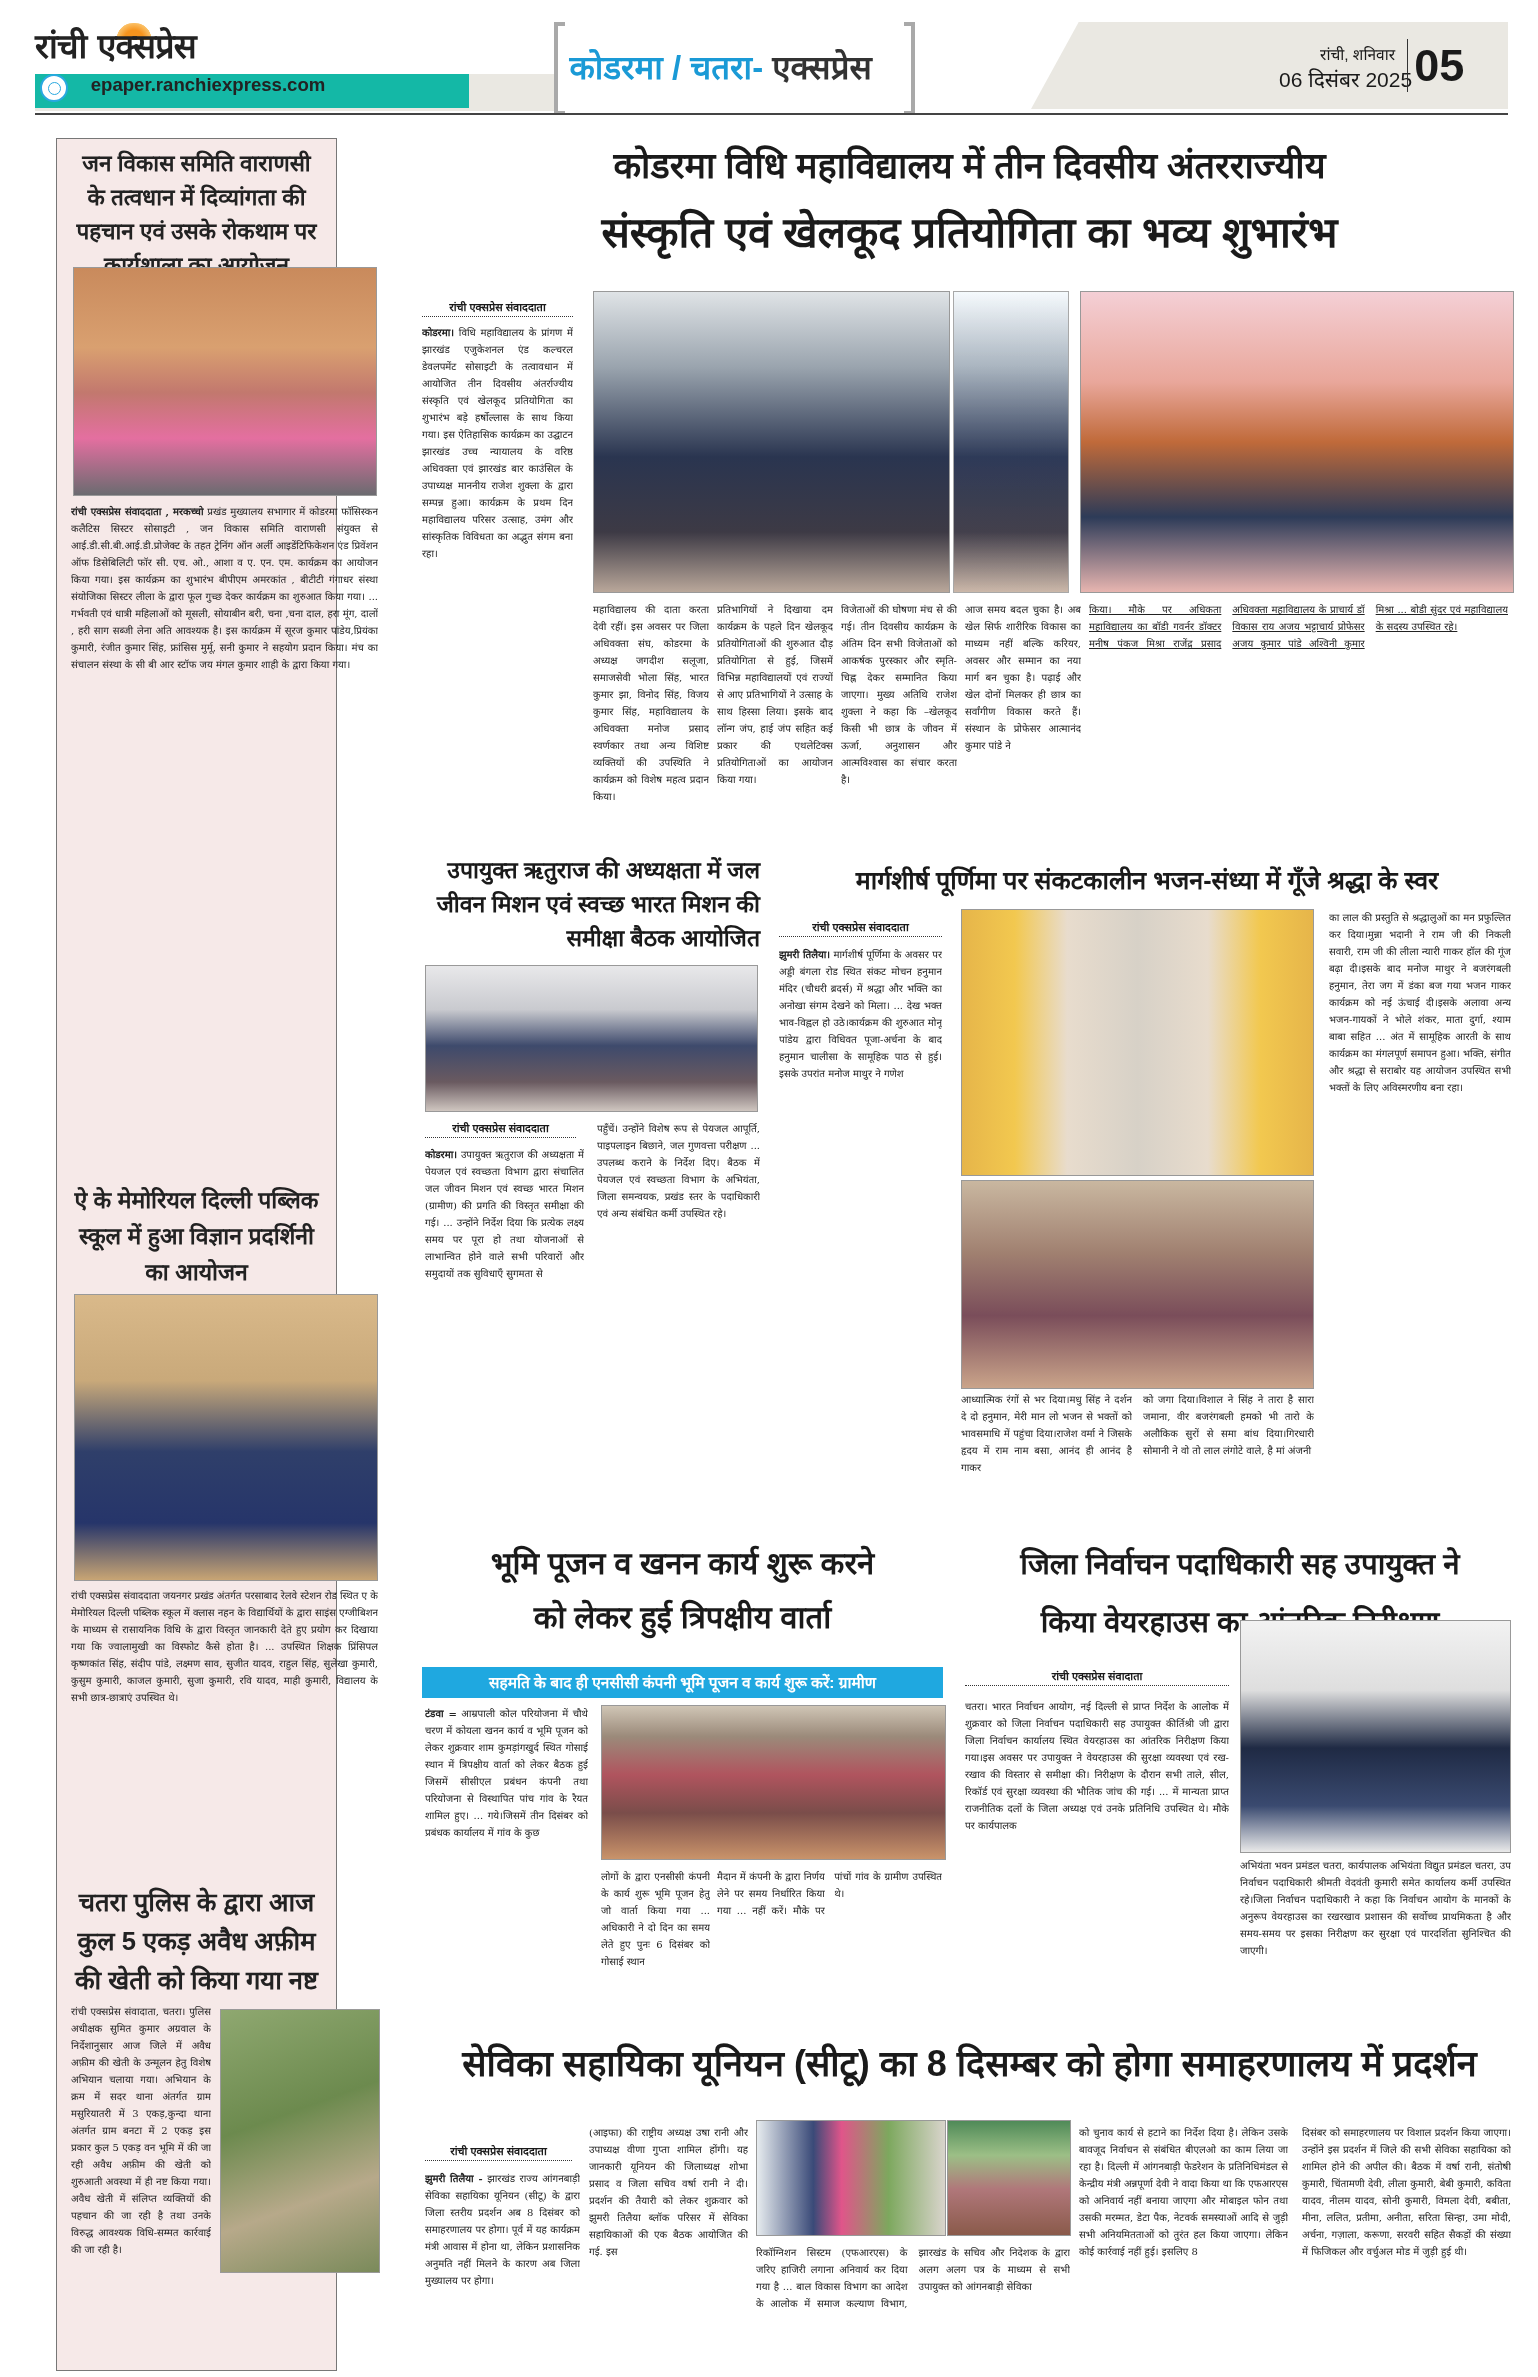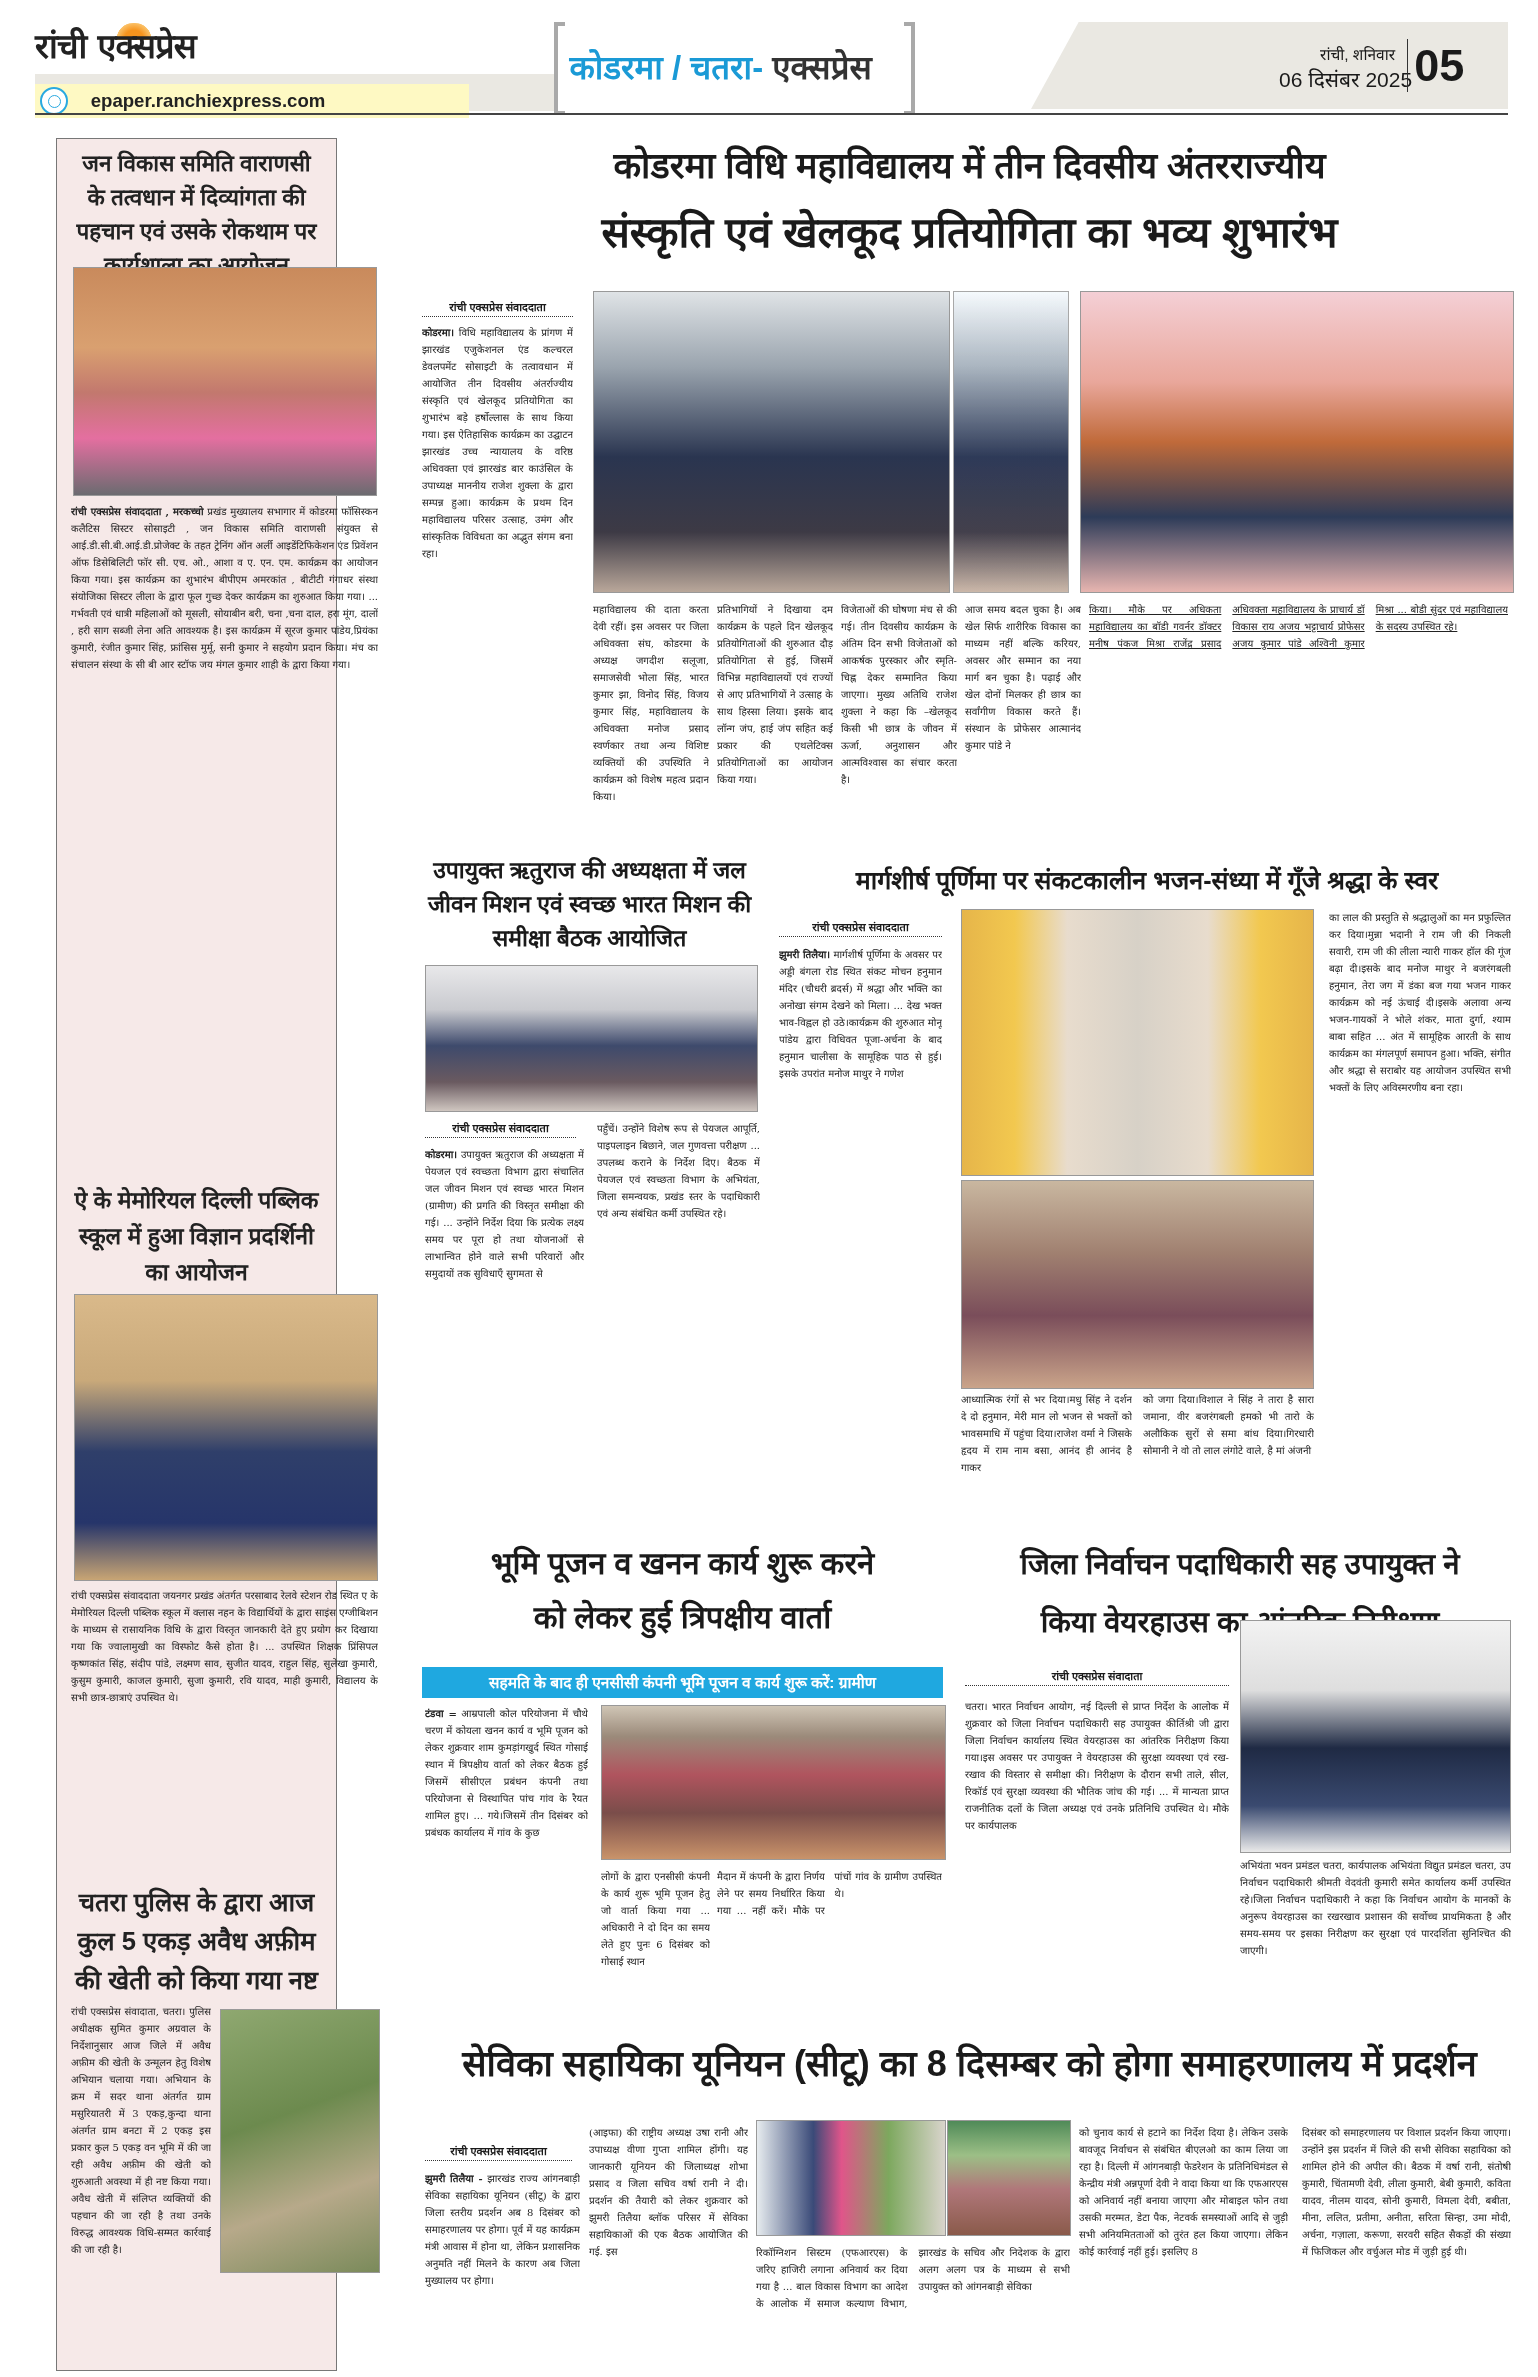--- a/index.html
+++ b/index.html
@@ -1,21 +1,21 @@
 <!DOCTYPE html>
 <html style="font-size:12.4px"><head>
 <meta charset="utf-8">
 <style>
   * { box-sizing: border-box; margin: 0; padding: 0; }
   body { width: 1539px; height: 2377px; background: #fff; font-family: "DejaVu Sans", sans-serif; color: #1a1a1a; position: relative; overflow: hidden; }
   .abs { position: absolute; }
   
   .logo { left: 35px; top: 22px; font-family: "DejaVu Serif", serif; font-weight: 900; font-size: 34px; letter-spacing: -0.8px; color: #222; }
   .logo-sun { left: 116px; top: 23px; width: 36px; height: 17px; border-radius: 36px 36px 0 0; background: radial-gradient(circle at 50% 100%, #f7941d 40%, #fbc36b 70%, transparent 72%); }
-  .url-bar { left: 35px; top: 84px; width: 434px; height: 34px; background: #fef9c3; display: flex; align-items: center; }
+  .url-bar { left: 35px; top: 74px; width: 434px; height: 34px; background: #14b8a6; display: flex; align-items: flex-start; }
   .url-icon { width: 28px; height: 28px; margin-left: 4.7px; border-radius: 50%; border: 2.3px solid #29a9e0; position: relative; background: #fff; }
   .url-icon::after { content: ""; position: absolute; left: 6.2px; top: 6.2px; width: 11px; height: 11px; border-radius: 50%; border: 1.6px solid #29a9e0; }
   .url-text { font-family: "Liberation Sans", sans-serif; font-weight: bold; font-size: 18.6px; color: #222; margin-left: 23px; }
   .rule { left: 35px; top: 113px; width: 1473px; height: 2.3px; background: #444; }
   .section-box { left: 554px; top: 22px; width: 198px; height: 93px; }
   .bracket { position: absolute; top: 0; width: 11px; height: 93px; border: 4.7px solid #a9a9a9; }
   .bracket.l { left: 0; border-right: none; }
   .bracket.r { right: 0; border-left: none; }
   .section-title { position: absolute; left: 15.5px; top: 22px; font-family: "Liberation Sans", sans-serif; font-weight: bold; font-size: 33px; white-space: nowrap; }
   .section-title .blue { color: #1a9ad6; }
@@ -93,21 +93,21 @@
 <div class="abs body-col" style="left:422px;top:324px;width:151px;height:388px;"><span class="lead">कोडरमा।</span> <span>विधि महाविद्यालय के प्रांगण में झारखंड एजुकेशनल एंड कल्चरल डेवलपमेंट सोसाइटी के तत्वावधान में आयोजित तीन दिवसीय अंतर्राज्यीय संस्कृति एवं खेलकूद प्रतियोगिता का शुभारंभ बड़े हर्षोल्लास के साथ किया गया। इस ऐतिहासिक कार्यक्रम का उद्घाटन झारखंड उच्च न्यायालय के वरिष्ठ अधिवक्ता एवं झारखंड बार काउंसिल के उपाध्यक्ष माननीय राजेश शुक्ला के द्वारा सम्पन्न हुआ। कार्यक्रम के प्रथम दिन महाविद्यालय परिसर उत्साह, उमंग और सांस्कृतिक विविधता का अद्भुत संगम बना रहा।</span></div>
 <div class="abs photo ph-ribbon" style="left:593px;top:291px;width:357px;height:302px;"></div>
 <div class="abs photo ph-ribbon" style="left:953px;top:291px;width:116px;height:302px;filter:brightness(1.1);"></div>
 <div class="abs photo ph-stage" style="left:1080px;top:291px;width:434px;height:302px;"></div>
 <div class="abs body-col" style="left:593px;top:601px;width:116px;height:225px;">महाविद्यालय की दाता करता देवी रहीं। इस अवसर पर जिला अधिवक्ता संघ, कोडरमा के अध्यक्ष जगदीश सलूजा, समाजसेवी भोला सिंह, भारत कुमार झा, विनोद सिंह, विजय कुमार सिंह, महाविद्यालय के अधिवक्ता मनोज प्रसाद स्वर्णकार तथा अन्य विशिष्ट व्यक्तियों की उपस्थिति ने कार्यक्रम को विशेष महत्व प्रदान किया।</div>
 <div class="abs body-col" style="left:717px;top:601px;width:116px;height:225px;">प्रतिभागियों ने दिखाया दम कार्यक्रम के पहले दिन खेलकूद प्रतियोगिताओं की शुरुआत दौड़ प्रतियोगिता से हुई, जिसमें विभिन्न महाविद्यालयों एवं राज्यों से आए प्रतिभागियों ने उत्साह के साथ हिस्सा लिया। इसके बाद लॉन्ग जंप, हाई जंप सहित कई प्रकार की एथलेटिक्स प्रतियोगिताओं का आयोजन किया गया।</div>
 <div class="abs body-col" style="left:841px;top:601px;width:116px;height:225px;">विजेताओं की घोषणा मंच से की गई। तीन दिवसीय कार्यक्रम के अंतिम दिन सभी विजेताओं को आकर्षक पुरस्कार और स्मृति-चिह्न देकर सम्मानित किया जाएगा। मुख्य अतिथि राजेश शुक्ला ने कहा कि –खेलकूद किसी भी छात्र के जीवन में ऊर्जा, अनुशासन और आत्मविश्वास का संचार करता है।</div>
 <div class="abs body-col" style="left:965px;top:601px;width:116px;height:225px;">आज समय बदल चुका है। अब खेल सिर्फ शारीरिक विकास का माध्यम नहीं बल्कि करियर, अवसर और सम्मान का नया मार्ग बन चुका है। पढ़ाई और खेल दोनों मिलकर ही छात्र का सर्वांगीण विकास करते हैं। संस्थान के प्रोफेसर आत्मानंद कुमार पांडे ने</div>
 <div class="abs body-col" style="left:1089px;top:601px;width:419px;height:225px;column-count:3;column-gap:11px;text-decoration:underline;">किया। मौके पर अधिकता महाविद्यालय का बॉडी गवर्नर डॉक्टर मनीष पंकज मिश्रा राजेंद्र प्रसाद अधिवक्ता महाविद्यालय के प्राचार्य डॉ विकास राय अजय भट्टाचार्य प्रोफेसर अजय कुमार पांडे अश्विनी कुमार मिश्रा ... बोडी सुंदर एवं महाविद्यालय के सदस्य उपस्थित रहे।</div>
 
-<div class="abs main-head" style="left:419px;top:853px;width:341px;font-size:23px;line-height:34px;white-space:normal;">उपायुक्त ऋतुराज की अध्यक्षता में जल जीवन मिशन एवं स्वच्छ भारत मिशन की समीक्षा बैठक आयोजित</div>
+<div class="abs main-head" style="left:419px;top:853px;width:341px;font-size:23px;line-height:34px;white-space:normal;text-align:right;">उपायुक्त ऋतुराज की अध्यक्षता में जल जीवन मिशन एवं स्वच्छ भारत मिशन की समीक्षा बैठक आयोजित</div>
 <div class="abs photo ph-meeting2" style="left:425px;top:965px;width:333px;height:147px;"></div>
 <div class="abs byline" style="left:425px;top:1120px;width:151px;">रांची एक्सप्रेस संवाददाता</div>
 <div class="abs body-col" style="left:425px;top:1146px;width:159px;height:372px;"><span class="lead">कोडरमा।</span> <span>उपायुक्त ऋतुराज की अध्यक्षता में पेयजल एवं स्वच्छता विभाग द्वारा संचालित जल जीवन मिशन एवं स्वच्छ भारत मिशन (ग्रामीण) की प्रगति की विस्तृत समीक्षा की गई। ... उन्होंने निर्देश दिया कि प्रत्येक लक्ष्य समय पर पूरा हो तथा योजनाओं से लाभान्वित होने वाले सभी परिवारों और समुदायों तक सुविधाएँ सुगमता से</span></div>
 <div class="abs body-col" style="left:597px;top:1120px;width:163px;height:395px;">पहुँचें। उन्होंने विशेष रूप से पेयजल आपूर्ति, पाइपलाइन बिछाने, जल गुणवत्ता परीक्षण ... उपलब्ध कराने के निर्देश दिए। बैठक में पेयजल एवं स्वच्छता विभाग के अभियंता, जिला समन्वयक, प्रखंड स्तर के पदाधिकारी एवं अन्य संबंधित कर्मी उपस्थित रहे।</div>
 
 <div class="abs main-head" style="left:775px;top:853px;width:744px;font-size:25px;line-height:54px;">मार्गशीर्ष पूर्णिमा पर संकटकालीन भजन-संध्या में गूँजे श्रद्धा के स्वर</div>
 <div class="abs byline" style="left:779px;top:919px;width:163px;">रांची एक्सप्रेस संवाददाता</div>
 <div class="abs body-col" style="left:779px;top:946px;width:163px;height:574px;"><span class="lead">झुमरी तिलैया।</span> <span>मार्गशीर्ष पूर्णिमा के अवसर पर अड्डी बंगला रोड स्थित संकट मोचन हनुमान मंदिर (चौधरी ब्रदर्स) में श्रद्धा और भक्ति का अनोखा संगम देखने को मिला। ... देख भक्त भाव-विह्वल हो उठे।कार्यक्रम की शुरुआत मोनू पांडेय द्वारा विधिवत पूजा-अर्चना के बाद हनुमान चालीसा के सामूहिक पाठ से हुई। इसके उपरांत मनोज माथुर ने गणेश</span></div>
 <div class="abs photo ph-temple" style="left:961px;top:909px;width:353px;height:267px;"></div>
 <div class="abs photo ph-bhajan" style="left:961px;top:1180px;width:353px;height:209px;"></div>

